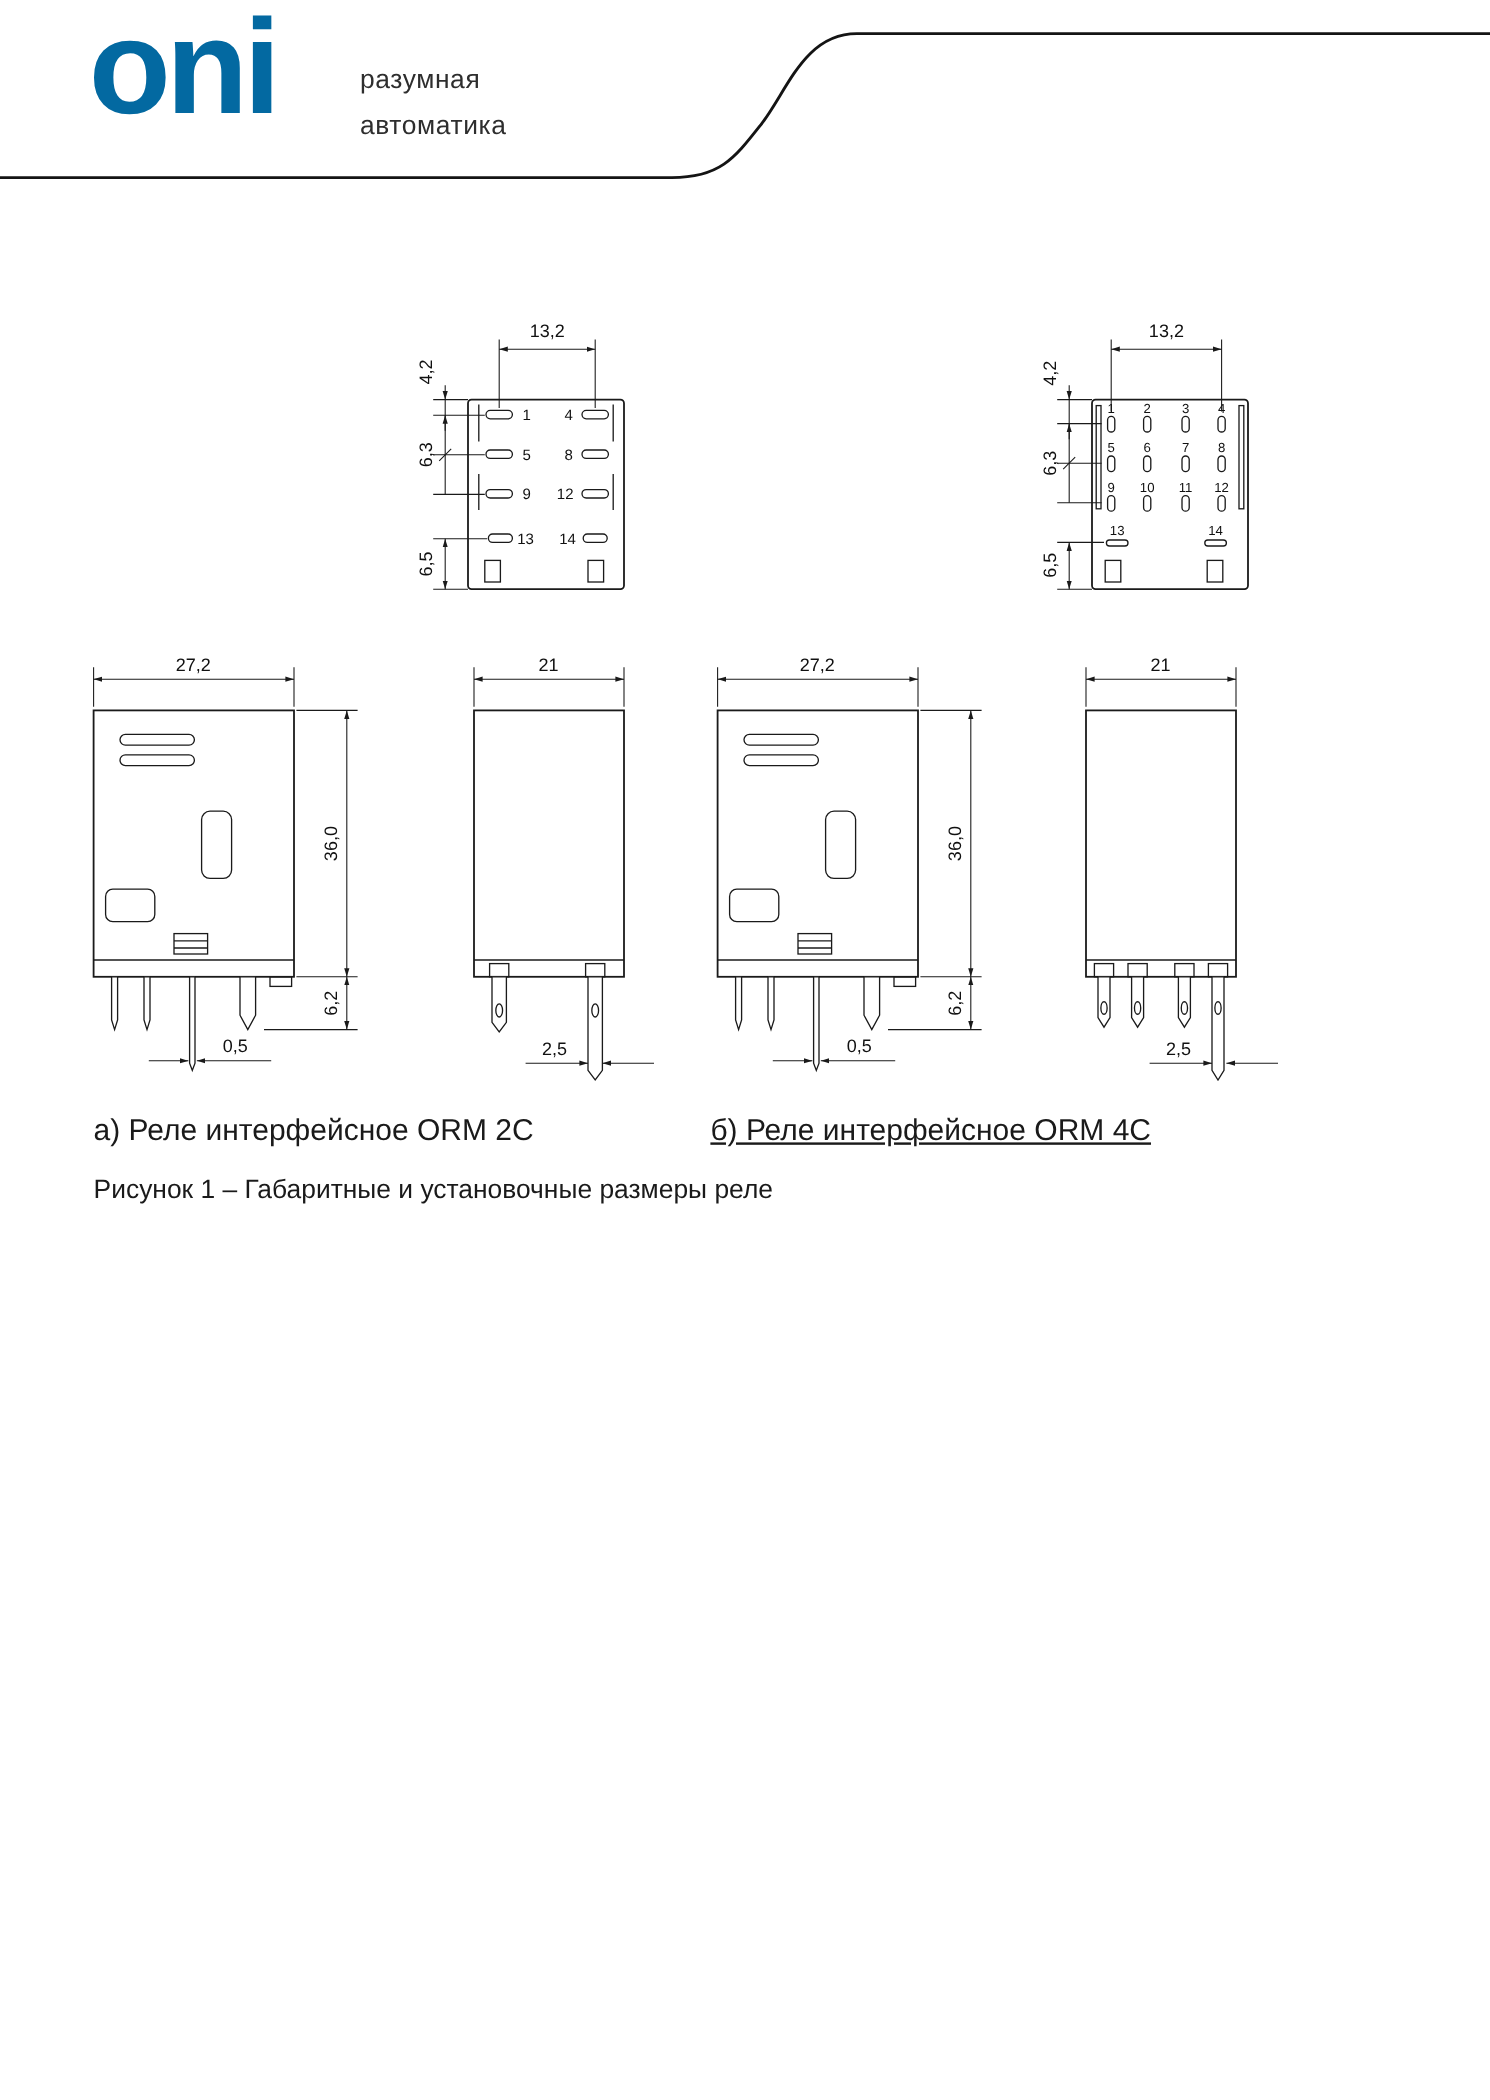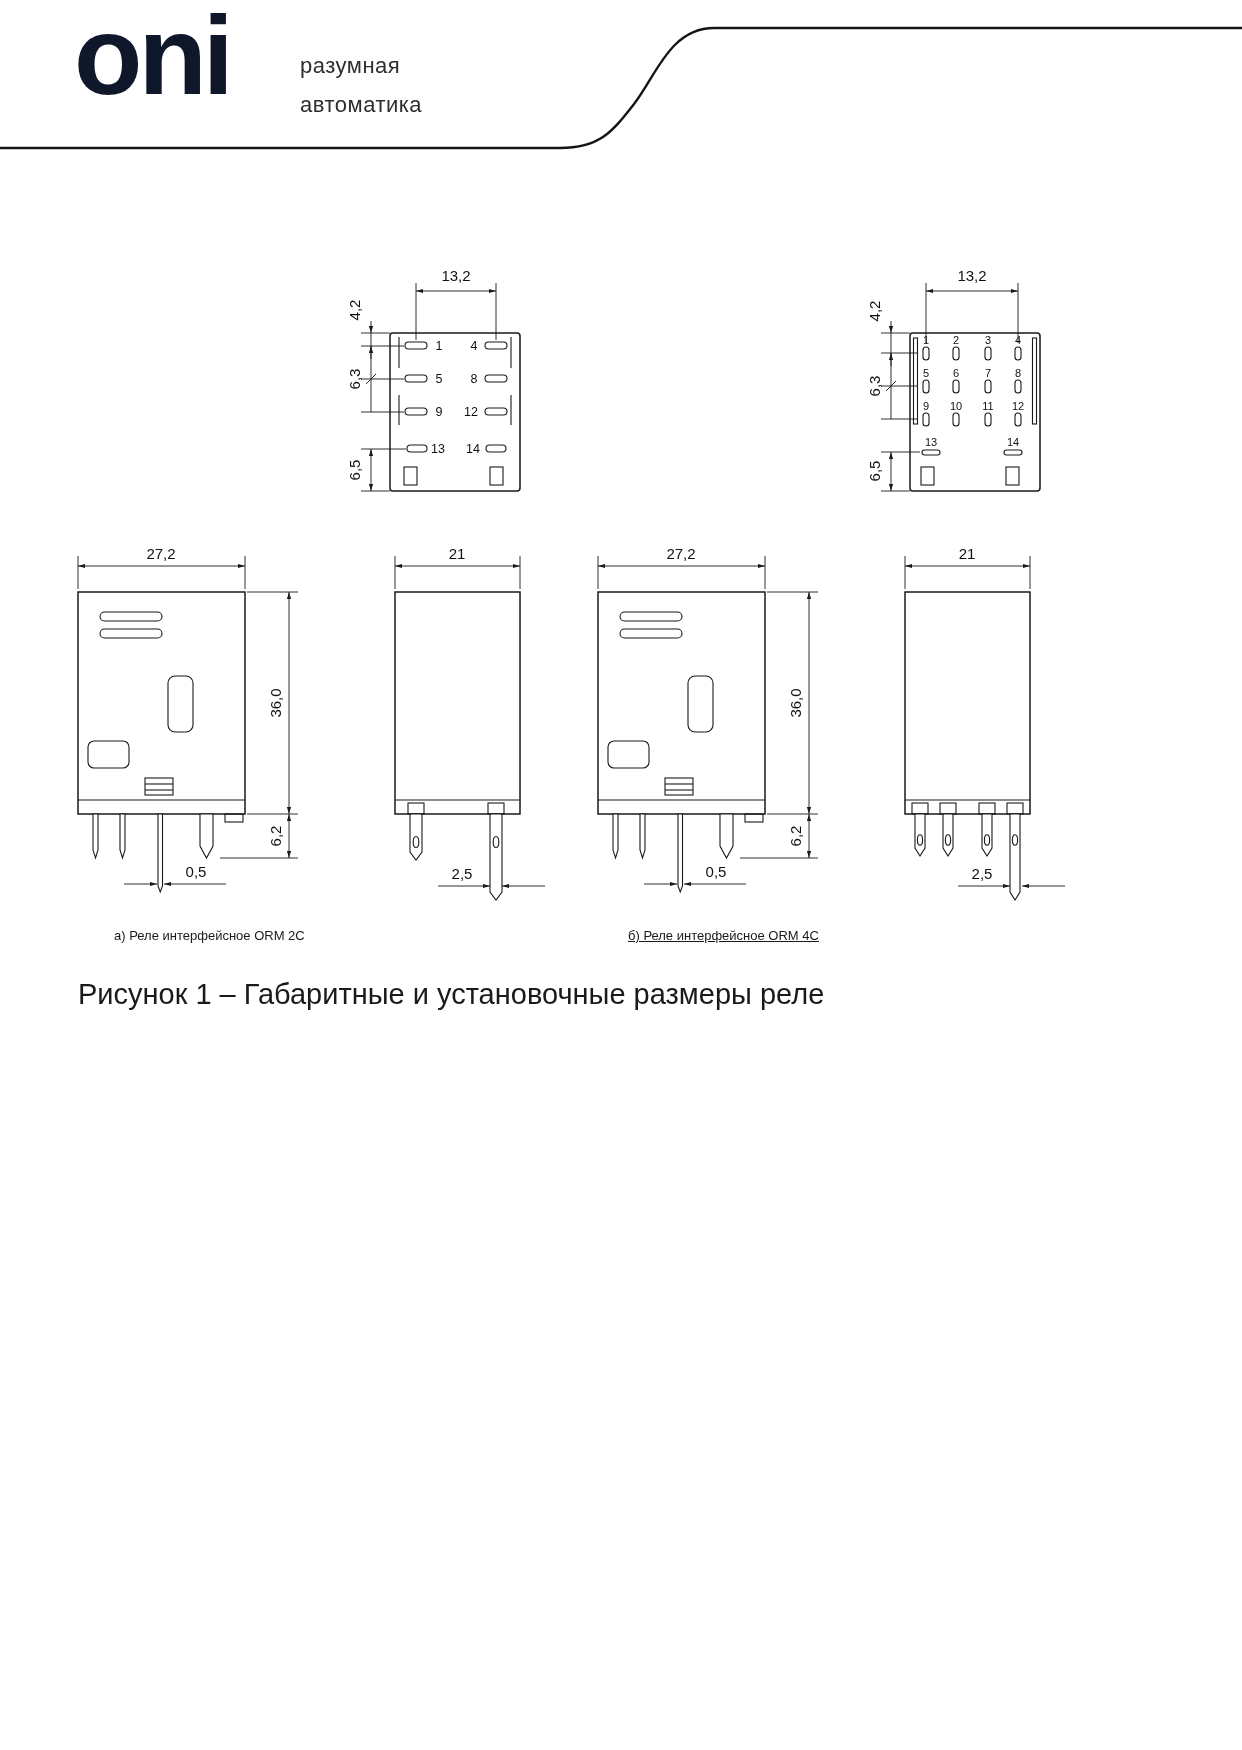--- a/index.html
+++ b/index.html
@@ -2,41 +2,41 @@
 <html><head>
 <meta charset="utf-8">
 <style>
   html,body { margin:0; padding:0; }
   body {
     width:1242px; height:1750px; background:#ffffff; position:relative;
     font-family:"Liberation Sans", sans-serif; color:#1a1a1a;
   }
   .logo {
     position:absolute; left:74px; top:0px;
-    font-size:112px; font-weight:700; letter-spacing:-4px; color:#0f172a;
+    font-size:112px; font-weight:700; letter-spacing:-4px; color:#0369a1;
     line-height:1.0;
   }
   .tagline {
     position:absolute; left:300px; top:46px;
     font-size:22px; line-height:39px; color:#2e2e2e; letter-spacing:0.5px;
   }
   svg.drawing { position:absolute; left:0; top:0; }
   .ol  { fill:none; stroke:#1a1a1a; stroke-width:1.5; }
   .det { fill:none; stroke:#1a1a1a; stroke-width:1.1; }
   .pin { fill:#ffffff; stroke:#1a1a1a; stroke-width:1.1; }
   .dim { fill:none; stroke:#1a1a1a; stroke-width:0.9; }
   .curve { fill:none; stroke:#141414; stroke-width:2.4; }
   svg text { font-family:"Liberation Sans", sans-serif; fill:#111111; }
   .dimtxt { font-size:15px; }
   .lbl  { font-size:12.5px; }
   .lbl2 { font-size:11px; }
-  .caption { position:absolute; font-size:13px; color:#1a1a1a;margin-left:36px; }
+  .caption { position:absolute; font-size:25px; color:#1a1a1a; }
   .caption-a { left:78px;  top:928px; }
   .caption-b { left:592px; top:928px;text-decoration:underline; }
-  .figure-caption { position:absolute; left:78px; top:978px; font-size:29px; color:#1a1a1a;text-align:right; }
+  .figure-caption { position:absolute; left:78px; top:978px; font-size:22px; color:#1a1a1a;text-align:right; }
 </style>
 </head>
 <body>
 
 <div class="page">
 
   <div class="logo">oni</div>
   <div class="tagline">
     <div>разумная</div>
     <div>автоматика</div>

